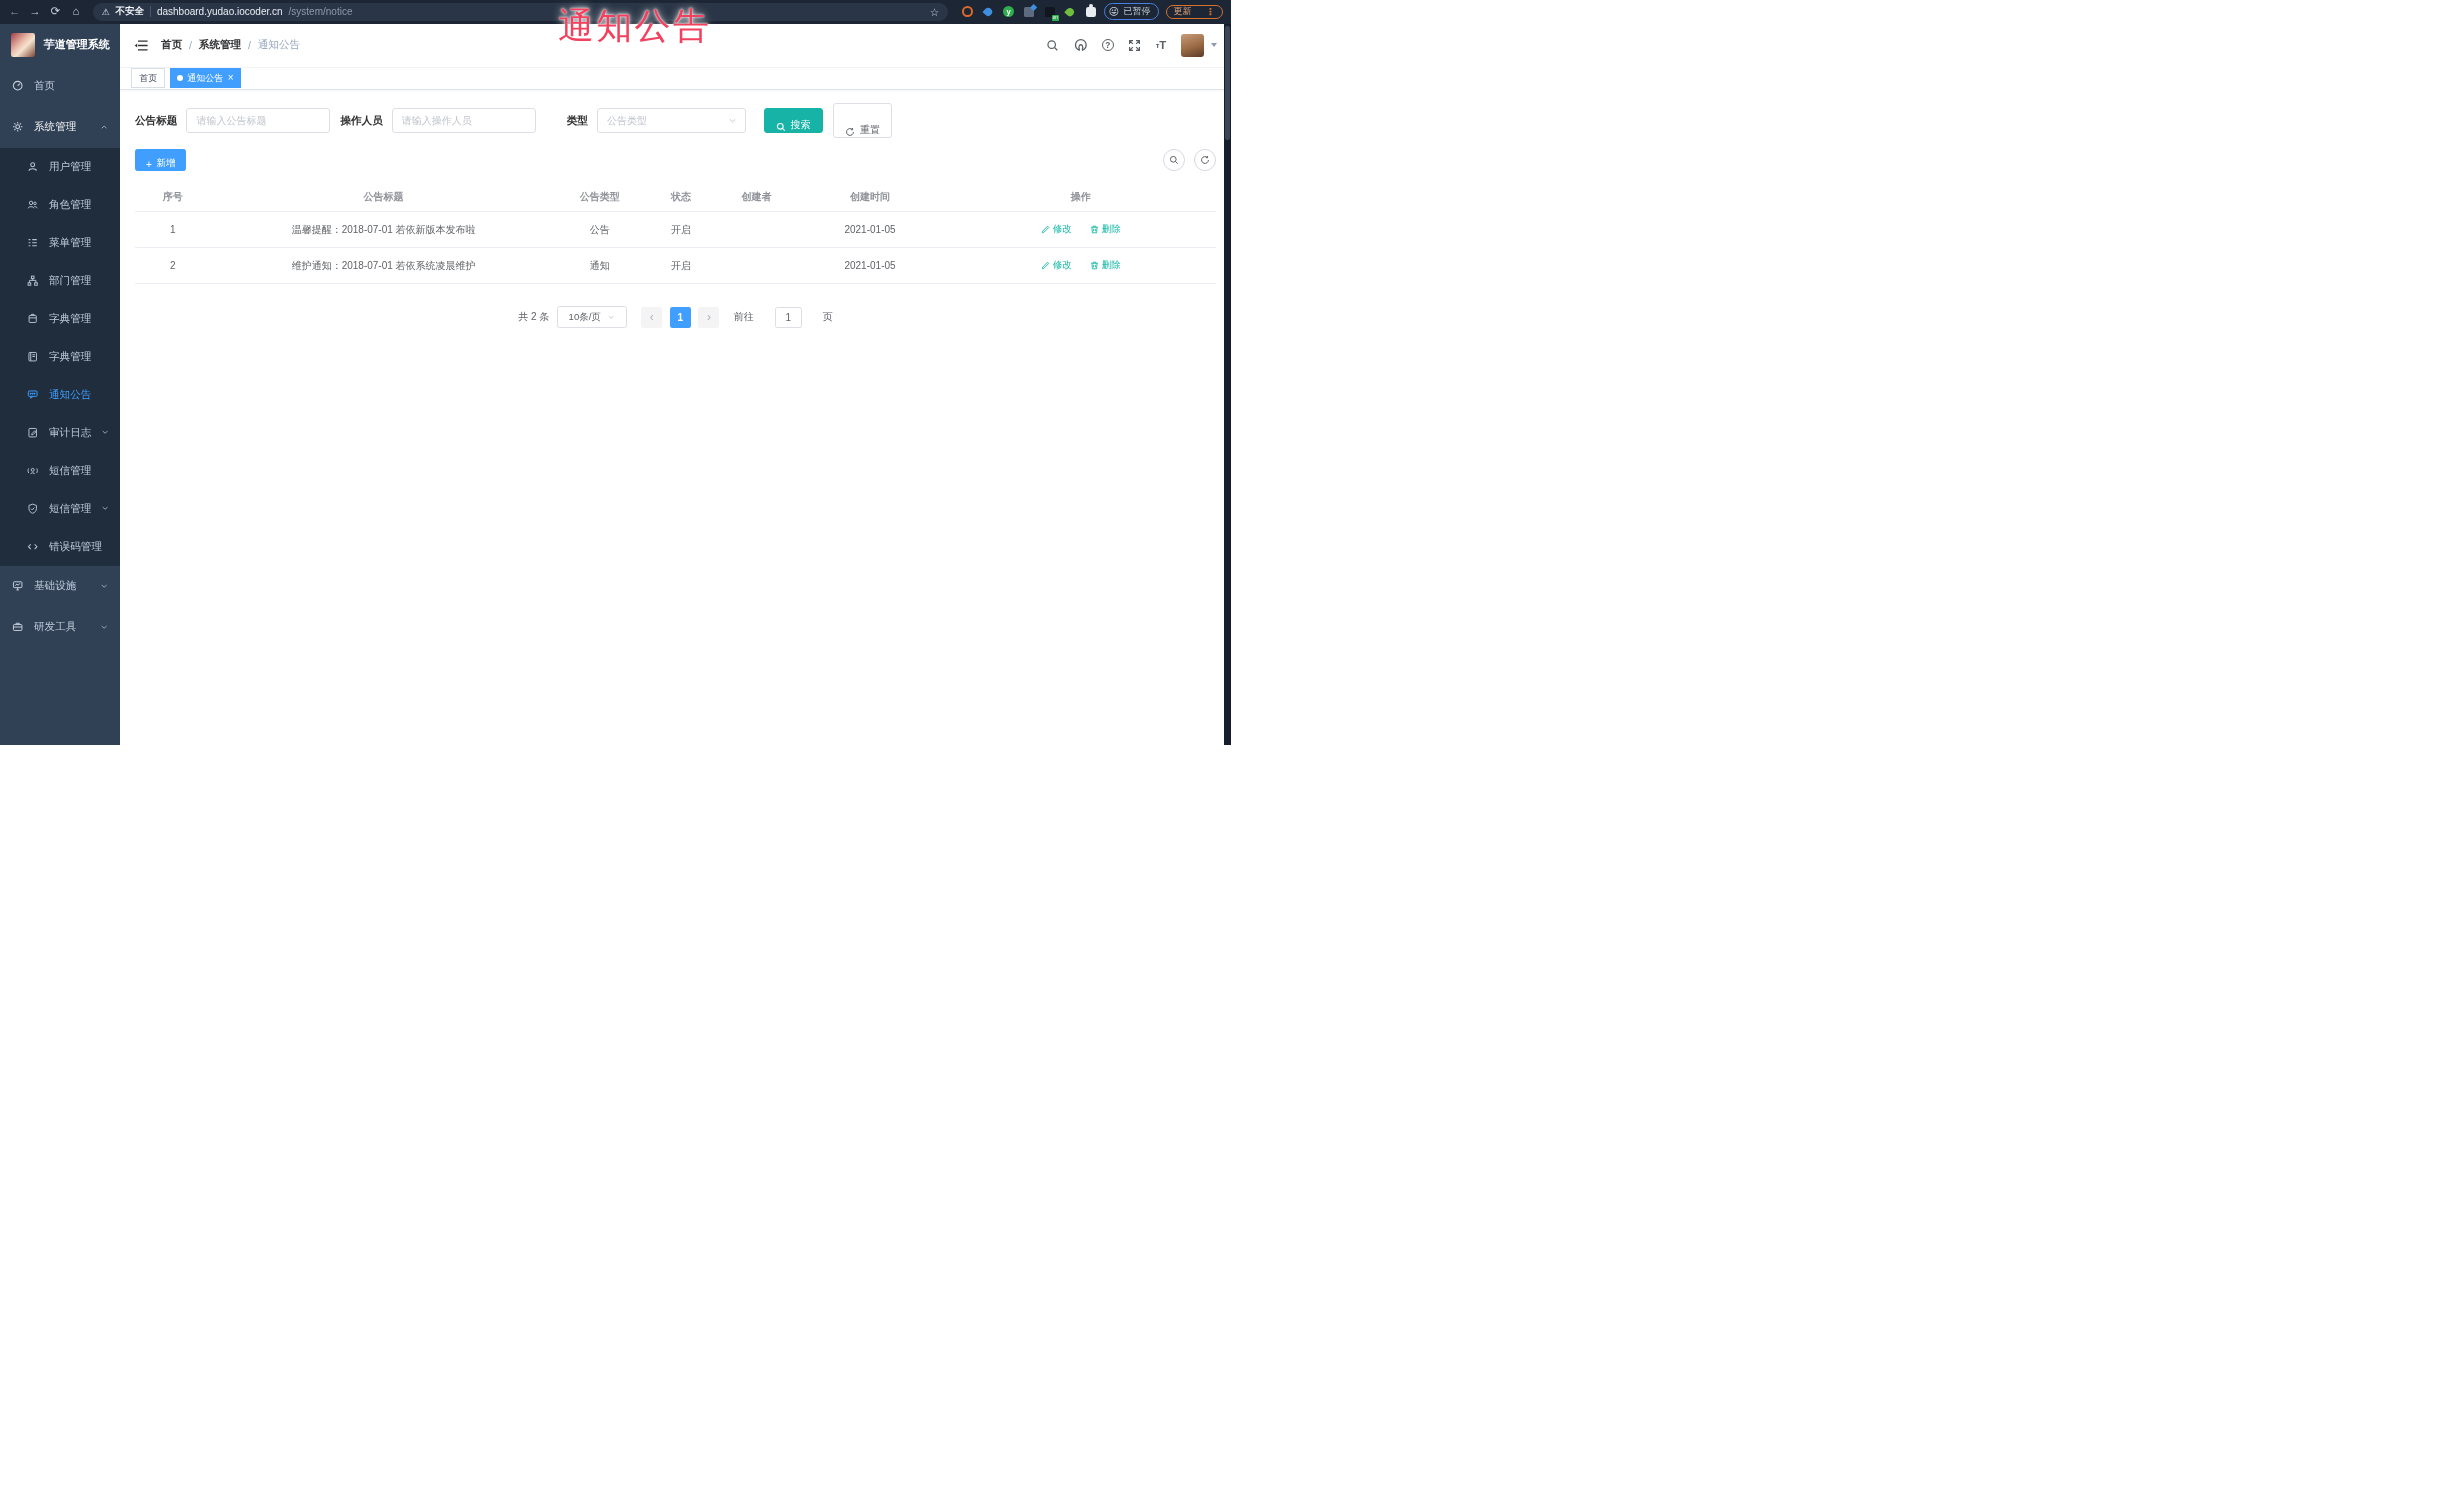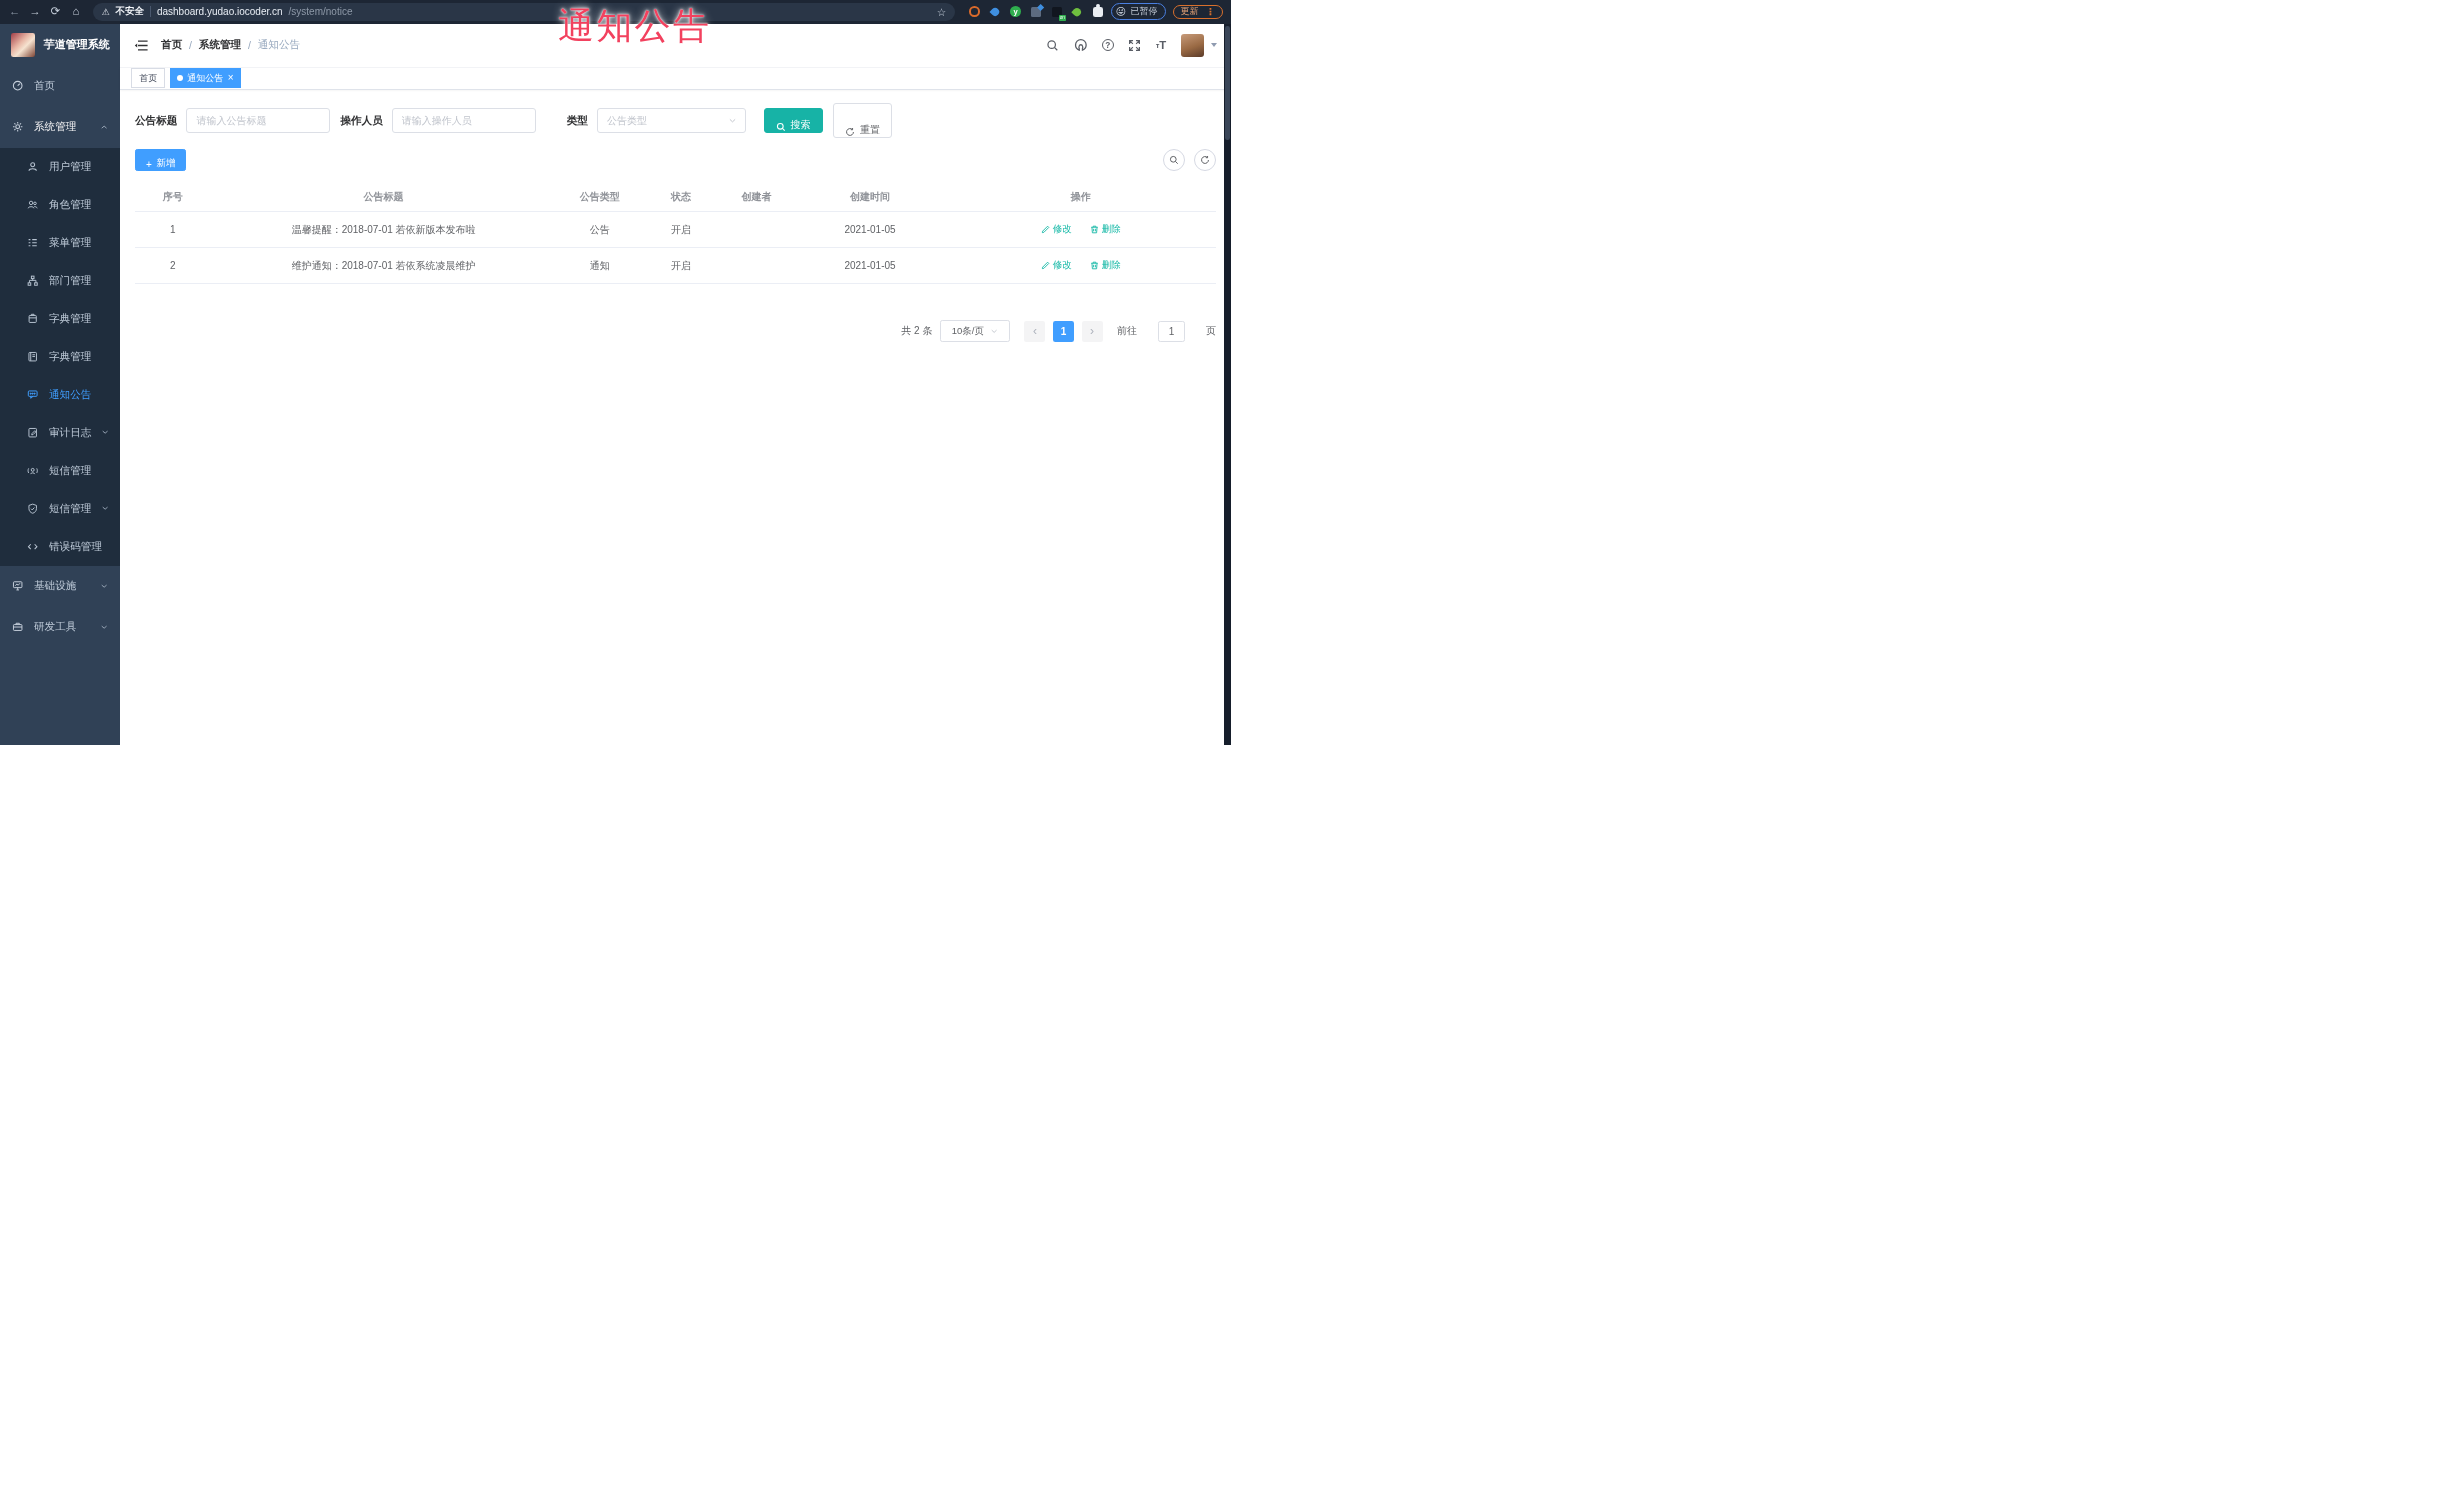--- a/index.html
+++ b/index.html
@@ -25,21 +25,21 @@
   .ext-y { width:11.4px; height:11.4px; background:#2fae4e; border-radius:50%; color:#fff; font-size:7.6px; font-weight:bold; display:flex; align-items:center; justify-content:center; }
   .ext-grid { width:10px; height:10px; background:#5d6b80; border-radius:1.5px; position:relative; }
   .ext-grid::after { content:""; position:absolute; right:-1.5px; top:-1.5px; width:5.3px; height:5.3px; background:#3f8fe0; transform:rotate(45deg); }
   .ext-sql { width:10px; height:10px; background:#11161f; border-radius:1.5px; }
   .ext-badge { position:absolute; right:-2.3px; bottom:-2.3px; background:#2fae4e; color:#fff; font-size:4.6px; padding:0 0.8px; border-radius:0.8px; line-height:6px; }
   .ext-leaf { width:8.3px; height:8.3px; background:#6fbe3f; border-radius:0 50% 50% 50%; transform:rotate(-45deg); }
   .ext-puzzle { width:10px; height:10px; background:#e9edf2; border-radius:2.3px; position:relative; }
   .ext-puzzle::before { content:""; position:absolute; top:-2.3px; left:3px; width:3.8px; height:3.8px; border-radius:50%; background:#e9edf2; }
   .paused-pill { height:17.4px; border:1.5px solid #4a7fe0; border-radius:10px; display:flex; align-items:center; gap:4.6px; padding:0 7.6px 0 3px; color:#c9d1dc; font-size:9px; white-space:nowrap; }
   .paused-emoji { font-size:10px; }
-  .update-pill { height:14px; border:1.5px solid #d9702c; border-radius:10px; display:flex; align-items:center; gap:7px; padding:0 6.8px; color:#e3a276; font-size:9px; white-space:nowrap; }
+  .update-pill { height:14px; border:1.5px solid #d9702c; border-radius:10px; display:flex; align-items:center; gap:14px; padding:0 6.8px; color:#e3a276; font-size:9px; white-space:nowrap; }
   .kebab { color:#d9702c; font-size:10px; font-weight:bold; letter-spacing:0; }
 
   
   .red-annotation { position:absolute; left:558px; top:1.5px; z-index:60; font-size:36px; letter-spacing:2.3px; color:#f2415e; font-weight:500;
      text-shadow:0 0 9px rgba(255,255,255,.95), 0 0 3.8px rgba(255,255,255,.9), 0 0 1.5px rgba(255,255,255,.9); }
 
   
   .app { display:flex; height:721px; position:relative; }
 
   
@@ -100,21 +100,21 @@
   .btn-add { height:22px; padding:0 10px; background:#409eff; border:0.8px solid #409eff; color:#fff; border-radius:2.3px; font-size:9.5px; }
   .plus-g { font-size:10px; }
   .circle-btns { margin-left:auto; display:flex; gap:9px; }
   .circle-btn { width:22px; height:22px; border-radius:50%; border:0.8px solid #d6d9e3; background:#fff; color:#606266; display:flex; align-items:center; justify-content:center; cursor:pointer; }
 
   table.grid { margin-top:10.6px; width:100%; border-collapse:collapse; table-layout:fixed; }
   .grid th { height:30px; font-size:10px; color:#909399; font-weight:700; text-align:center; border-bottom:0.8px solid #ebeef5; }
   .grid td { height:36px; font-size:10px; color:#606266; text-align:center; border-bottom:0.8px solid #ebeef5; overflow:hidden; white-space:nowrap; }
   .op-link { display:inline-flex; align-items:center; gap:3px; color:#14b8a6; font-size:9.5px; margin:0 7.6px; cursor:pointer; }
 
-  .pagination { margin-top:36px; display:flex; align-items:center; justify-content:flex-end; font-size:10px; color:#606266; }
+  .pagination { margin-top:22px; display:flex; align-items:center; justify-content:center; font-size:10px; color:#606266; }
   .pg-total { margin-right:7.6px; font-size:10px; }
   .size-select { width:70px; height:22px; border:0.8px solid #dcdfe6; border-radius:2.3px; display:flex; align-items:center; justify-content:center; gap:6px; color:#606266; font-size:9.5px; margin-right:10.6px; cursor:pointer; background:#fff; }
   .pg-btn { min-width:21px; height:21px; background:#f4f4f5; border-radius:2.3px; display:flex; align-items:center; justify-content:center; color:#aeb3bd; margin:0 3.8px; font-size:12px; cursor:pointer; }
   .pg-btn.page-num { font-size:10px; font-weight:700; }
   .pg-btn.active { background:#409eff; color:#fff; }
   .pg-goto { display:flex; align-items:center; gap:21px; margin-left:10.6px; }
   .goto-input { width:27px; height:20.5px; border:0.8px solid #dcdfe6; border-radius:2.3px; text-align:center; font-size:10px; color:#606266; outline:none; }
 
   
   .page-scrollbar { position:absolute; right:0; top:0; width:6.8px; height:100%; background:#161e2b; z-index:40; }

